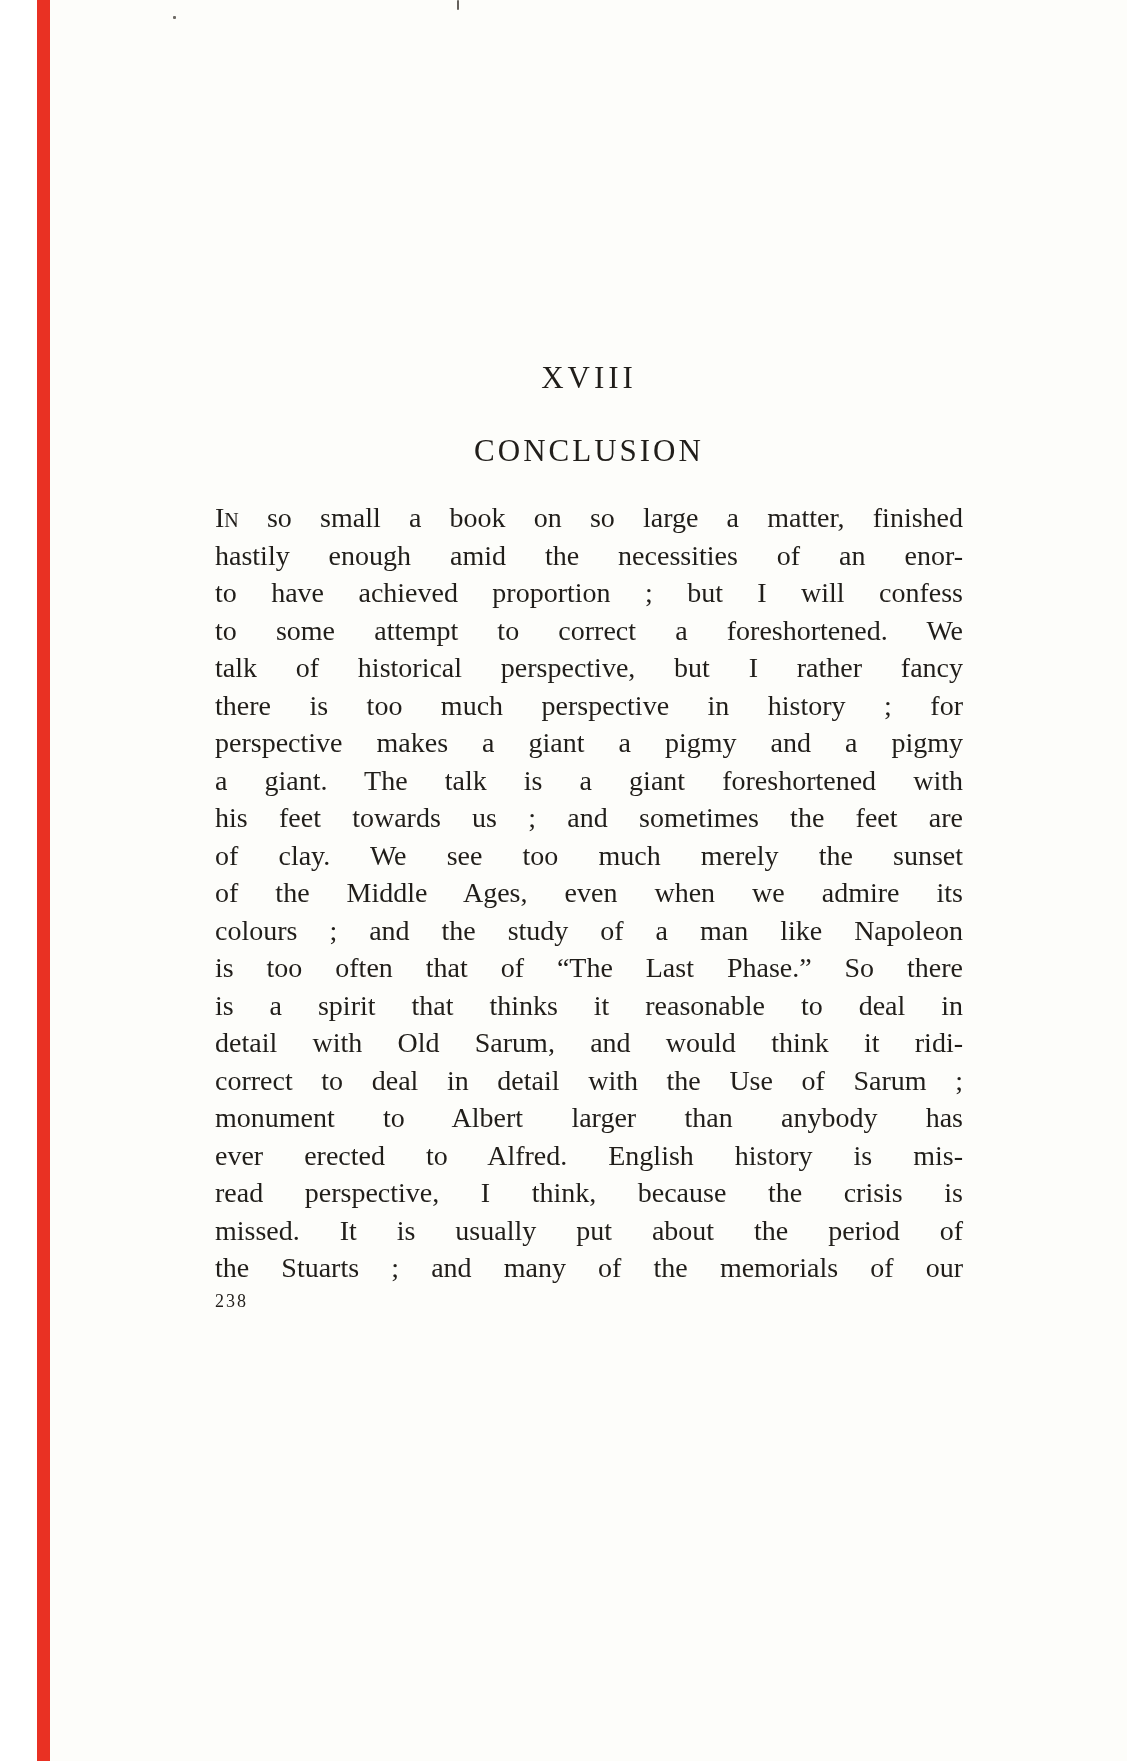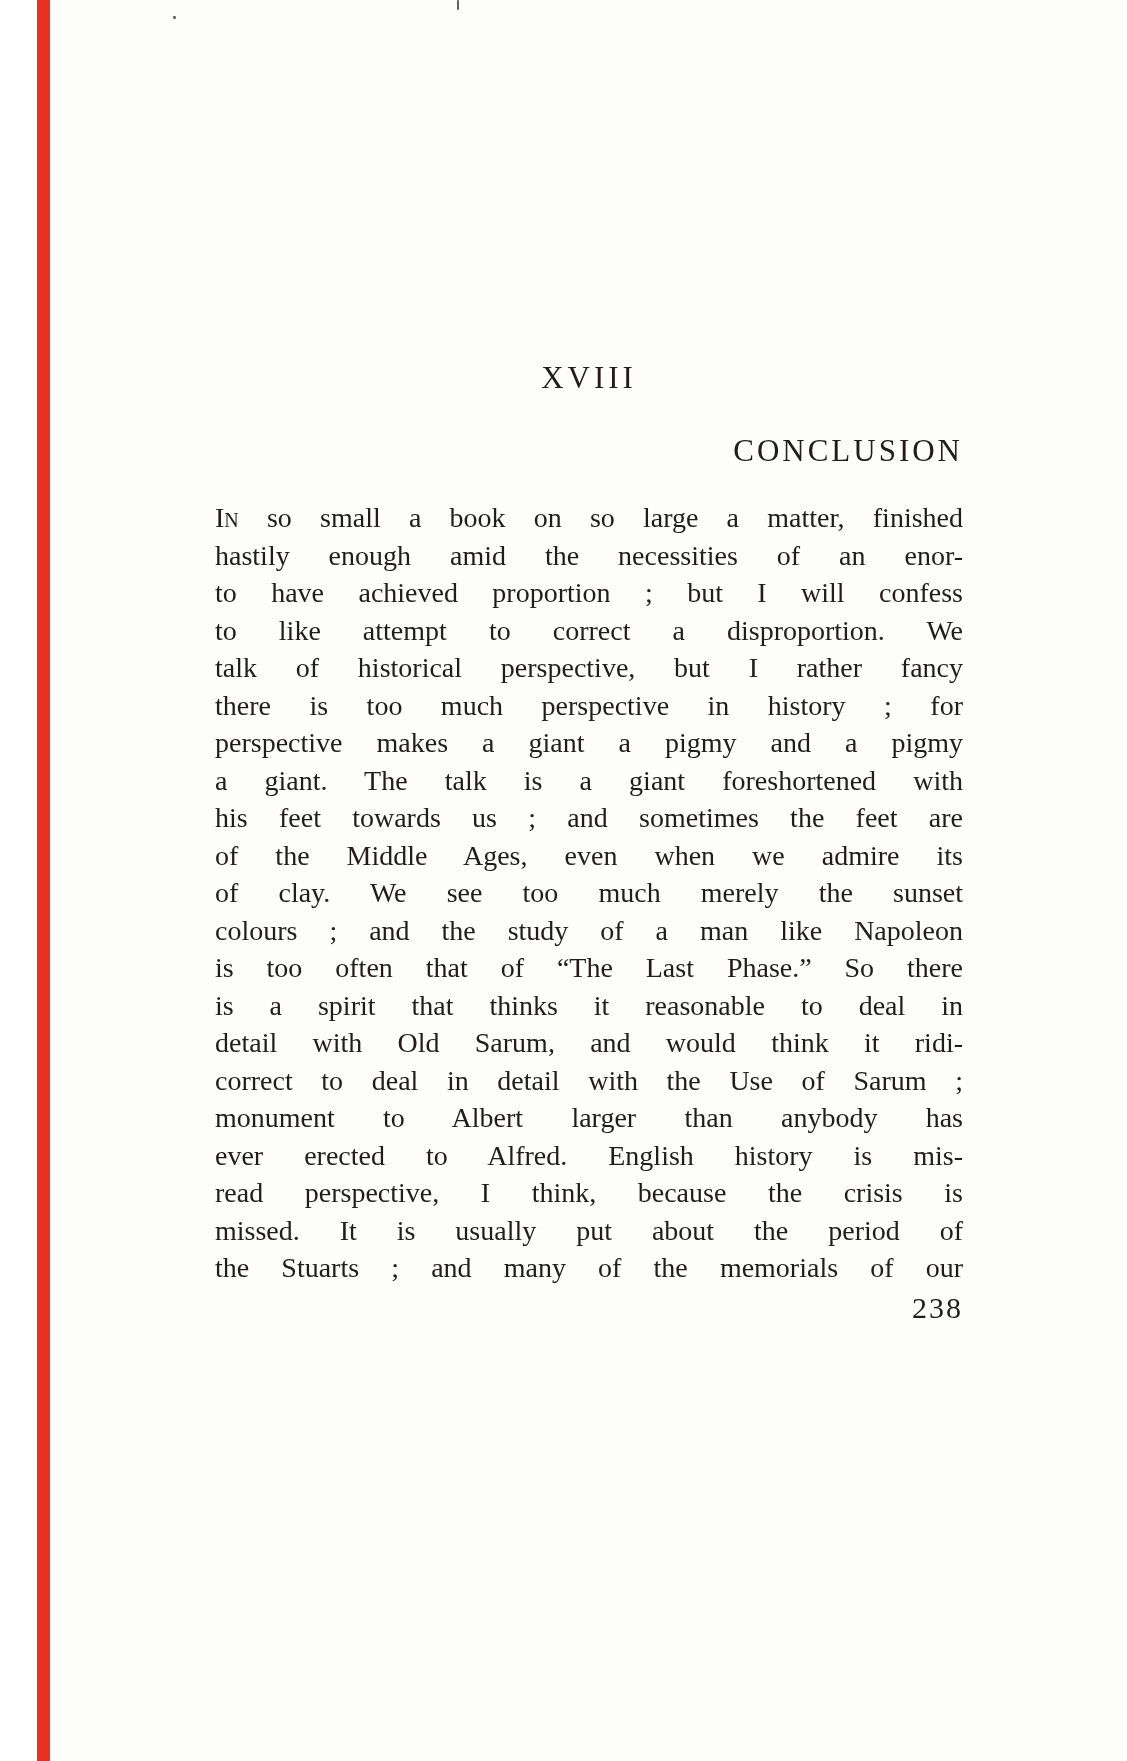--- a/index.html
+++ b/index.html
@@ -40,67 +40,67 @@
     top: 360px;
     width: 748px;
   }
   .chapter-number {
     font-size: 31px;
     text-align: center;
     letter-spacing: 4px;
   }
   .chapter-title {
     font-size: 31px;
-    text-align: right;
+    text-align: center;
     letter-spacing: 3px;
     margin-top: 37px;
   }
   .body-text {
     margin-top: 30px;
     font-size: 28px;
     line-height: 37.5px;
   }
   .line {
     text-align: justify;
     text-align-last: justify;
     white-space: normal;
   }
   .smallcaps { font-variant: small-caps; font-family: Liberation Serif, serif; }
   .folio {
     margin-top: 4px;
-    font-size: 30px;
-    text-align: right;
+    font-size: 18px;
+    text-align: left;
     letter-spacing: 2px;
   }
 </style>
 </head>
 <body>
 
 <div class="page">
   <div class="edge edge-left"></div>
   <div class="edge edge-right"></div>
   <div class="speck speck-a"></div>
   <div class="speck speck-b"></div>
 
   <div class="content">
     <div class="chapter-number">XVIII</div>
     <div class="chapter-title">CONCLUSION</div>
 
     <div class="body-text">
       <div class="line"><span class="smallcaps">In</span> <span>so small a book on so large a matter, finished</span></div>
       <div class="line">hastily enough amid the necessities of an enor-</div>
       <div class="line">to have achieved proportion ; but I will confess</div>
-      <div class="line">to like attempt to correct a disproportion. We</div>
+      <div class="line">to some attempt to correct a foreshortened. We</div>
       <div class="line">talk of historical perspective, but I rather fancy</div>
       <div class="line">there is too much perspective in history ; for</div>
       <div class="line">perspective makes a giant a pigmy and a pigmy</div>
       <div class="line">a giant. The talk is a giant foreshortened with</div>
       <div class="line">his feet towards us ; and sometimes the feet are</div>
+      <div class="line">of clay. We see too much merely the sunset</div>
       <div class="line">of the Middle Ages, even when we admire its</div>
-      <div class="line">of clay. We see too much merely the sunset</div>
       <div class="line">colours ; and the study of a man like Napoleon</div>
       <div class="line">is too often that of “The Last Phase.” So there</div>
       <div class="line">is a spirit that thinks it reasonable to deal in</div>
       <div class="line">detail with Old Sarum, and would think it ridi-</div>
       <div class="line">correct to deal in detail with the Use of Sarum ;</div>
       <div class="line">monument to Albert larger than anybody has</div>
       <div class="line">ever erected to Alfred. English history is mis-</div>
       <div class="line">read perspective, I think, because the crisis is</div>
       <div class="line">missed. It is usually put about the period of</div>
       <div class="line">the Stuarts ; and many of the memorials of our</div>

